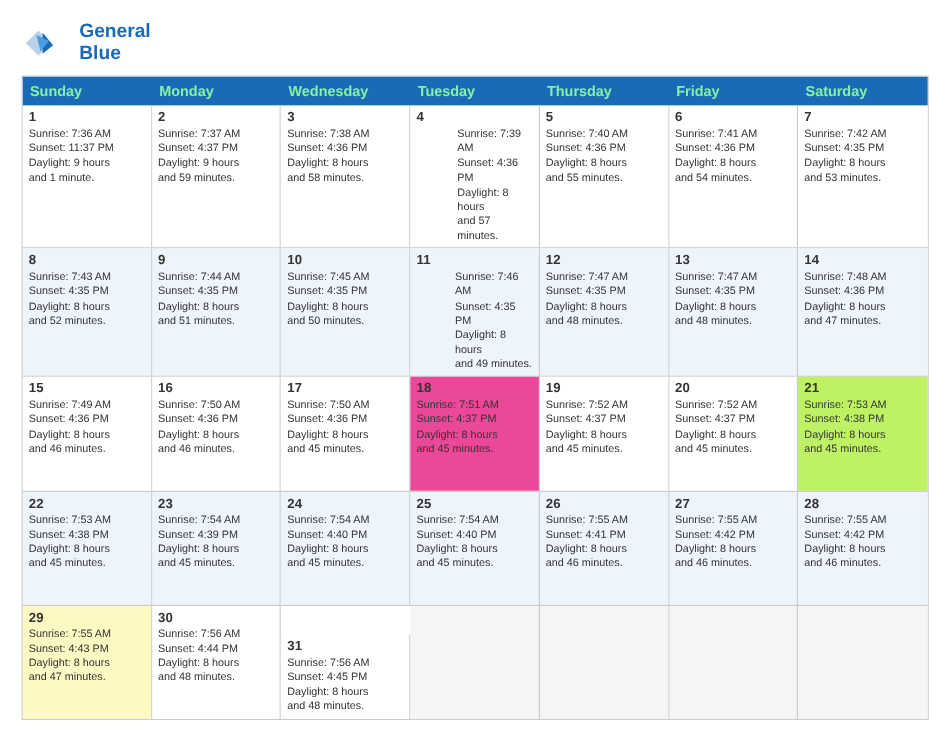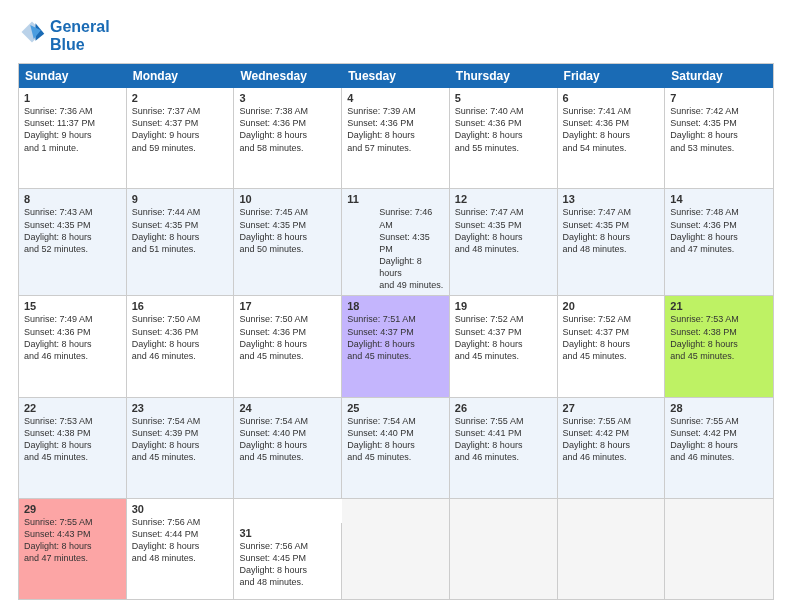--- a/index.html
+++ b/index.html
@@ -18,22 +18,22 @@
       flex-direction: column;
     }
     .header {
       display: flex;
       justify-content: space-between;
       align-items: flex-start;
       margin-bottom: 10px;
     }
     .logo {
       display: flex;
-      align-items: flex-start;
-      gap: 4px;
+      align-items: center;
+      gap: 20px;
     }
     .logo-text {
       font-size: 16px;
       font-weight: bold;
       line-height: 1.1;
       color: #333;
     }
     .logo-text span {
       color: #1a6bb5;
     }
@@ -59,21 +59,21 @@
       display: flex;
       flex-direction: column;
       border: 1px solid #ccc;
     }
     .cal-header-row {
       display: grid;
       grid-template-columns: repeat(7, 1fr);
       background: #1a6bb5;
     }
     .cal-header-cell {
-      color: #ffffff;
+      color: #86efac;
       font-size: 12px;
       font-weight: bold;
       padding: 5px 6px;
       text-align: left;
     }
     .cal-body {
       flex: 1;
       display: flex;
       flex-direction: column;
     }
@@ -171,21 +171,21 @@
           </div>
           <div class="cal-day" style="background: rgb(255, 255, 255);">
             <span class="day-num">3</span>
             <div class="day-info" style="white-space: pre-line;">Sunrise: 7:38 AM
 Sunset: 4:36 PM
 Daylight: 8 hours
 and 58 minutes.</div>
           </div>
           <div class="cal-day" style="background: rgb(255, 255, 255);">
             <span class="day-num">4</span>
-            <div class="day-info" style="white-space: pre-line;">Sunrise: 7:39 AM
+            <div class="day-info" style="white-space: pre-line; margin-left: 34px;">Sunrise: 7:39 AM
 Sunset: 4:36 PM
 Daylight: 8 hours
 and 57 minutes.</div>
           </div>
           <div class="cal-day" style="background: rgb(255, 255, 255);">
             <span class="day-num">5</span>
             <div class="day-info" style="white-space: pre-line;">Sunrise: 7:40 AM
 Sunset: 4:36 PM
 Daylight: 8 hours
 and 55 minutes.</div>
@@ -271,21 +271,21 @@
 Daylight: 8 hours
 and 46 minutes.</div>
           </div>
           <div class="cal-day" style="background: rgb(255, 255, 255);">
             <span class="day-num">17</span>
             <div class="day-info" style="white-space: pre-line;">Sunrise: 7:50 AM
 Sunset: 4:36 PM
 Daylight: 8 hours
 and 45 minutes.</div>
           </div>
-          <div class="cal-day" style="background: #c4b5fd;">
+          <div class="cal-day" style="background: #ec4899;">
             <span class="day-num">18</span>
             <div class="day-info" style="white-space: pre-line;">Sunrise: 7:51 AM
 Sunset: 4:37 PM
 Daylight: 8 hours
 and 45 minutes.</div>
           </div>
           <div class="cal-day" style="background: rgb(255, 255, 255);">
             <span class="day-num">19</span>
             <div class="day-info" style="white-space: pre-line;">Sunrise: 7:52 AM
 Sunset: 4:37 PM
@@ -352,21 +352,21 @@
           </div>
           <div class="cal-day" style="background: rgb(238, 244, 251);">
             <span class="day-num">28</span>
             <div class="day-info" style="white-space: pre-line;">Sunrise: 7:55 AM
 Sunset: 4:42 PM
 Daylight: 8 hours
 and 46 minutes.</div>
           </div>
         </div>
         <div class="cal-week">
-          <div class="cal-day" style="background: #fca5a5;">
+          <div class="cal-day" style="background: #fef9c3;">
             <span class="day-num">29</span>
             <div class="day-info" style="white-space: pre-line;">Sunrise: 7:55 AM
 Sunset: 4:43 PM
 Daylight: 8 hours
 and 47 minutes.</div>
           </div>
           <div class="cal-day" style="background: rgb(255, 255, 255);">
             <span class="day-num">30</span>
             <div class="day-info" style="white-space: pre-line;">Sunrise: 7:56 AM
 Sunset: 4:44 PM

